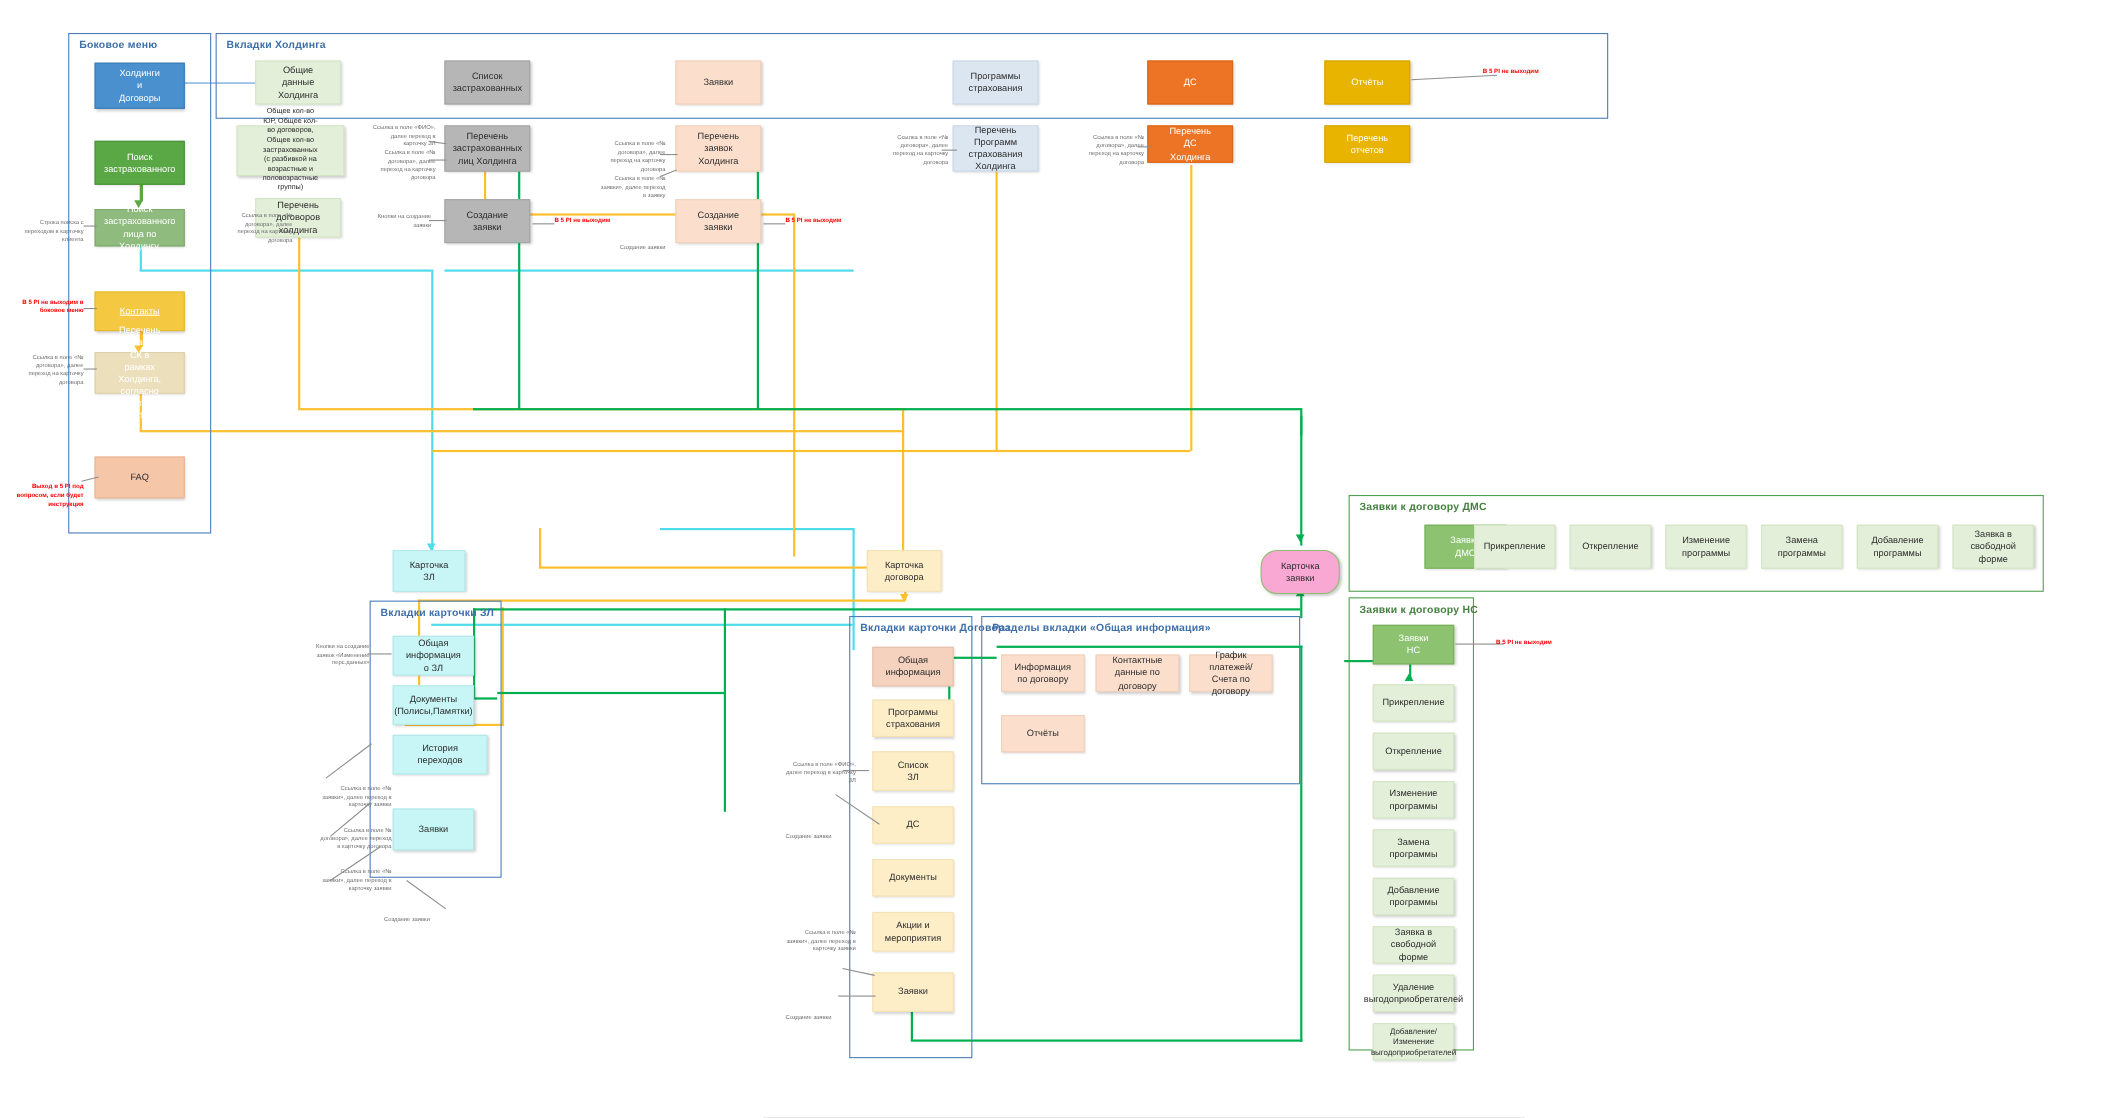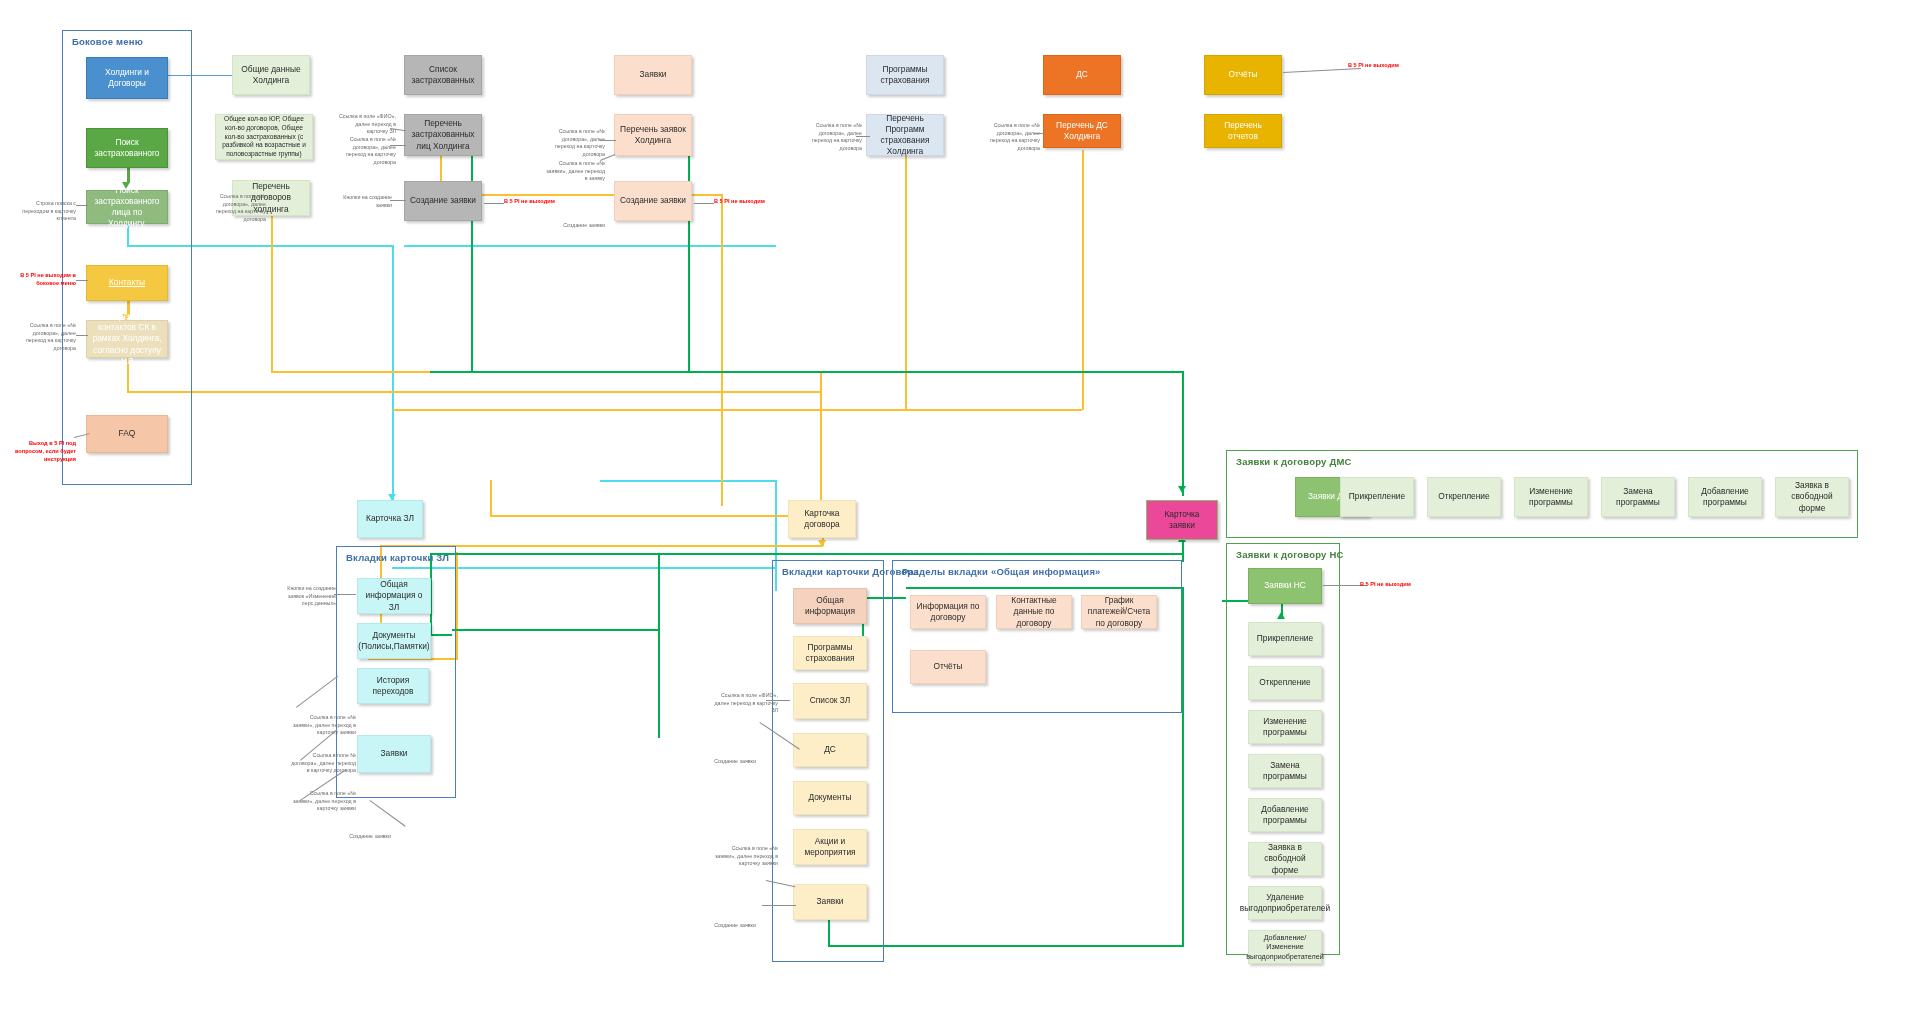--- a/index.html
+++ b/index.html
@@ -30,32 +30,32 @@
   }
   .group.green > .group-title{color:#44803f;}
   
   .node{
     position:absolute;
     box-sizing:border-box;
     display:flex;align-items:center;justify-content:center;
     text-align:center;
     font-size:8.4px;
     line-height:1.32;
-    padding:3px 5px;
+    padding:3px 22px;
     color:#2b2b2b;
     border:1px solid rgba(0,0,0,.10);
     box-shadow:1.5px 1.5px 2.5px rgba(0,0,0,.20);
   }
   .node span{display:block;}
   .n-blue   {background:#4a90cf;color:#ffffff;border-color:#3b7cb5;}
   .n-green  {background:#5aa845;color:#ffffff;border-color:#4b9139;}
   .n-greenlt{background:#8fbc7e;color:#ffffff;border-color:#7faa6e;}
   .n-greenpale{background:#e3efd9;color:#2b2b2b;border-color:#d3e5c5;}
   .n-greenmid{background:#8dc370;color:#ffffff;border-color:#7cb05f;}
-  .n-greenbox{background:#ec4899;color:#2b2b2b;border-color:#8bbd6d;}
+  .n-greenbox{background:#f9a8d4;color:#2b2b2b;border-color:#8bbd6d;border-radius:15px;}
   .n-yellow {background:#f5c842;color:#ffffff;border-color:#e5b832;}
   .n-yellowpale{background:#ece0bc;color:#ffffff;border-color:#ded0a8;}
   .n-cream  {background:#fdeec8;color:#2b2b2b;border-color:#f3e2b6;}
   .n-gold   {background:#e8b400;color:#ffffff;border-color:#d4a400;}
   .n-gray   {background:#b6b6b6;color:#2b2b2b;border-color:#a6a6a6;}
   .n-peach  {background:#fbdfcc;color:#2b2b2b;border-color:#f0d0ba;}
   .n-peachdk{background:#f4d2bd;color:#2b2b2b;border-color:#e6c1ab;}
   .n-orange {background:#ec7424;color:#ffffff;border-color:#da6718;}
   .n-bluepale{background:#dce6f1;color:#2b2b2b;border-color:#cdd9e8;}
   .n-cyan   {background:#c8f6f6;color:#2b2b2b;border-color:#b4e9e9;}
@@ -165,20 +165,23 @@
   <div class="line v c-green" style="left:1281px;top:600px;height:18px;"></div>
   <div class="arrow ar-up" style="left:1277px;top:612px;border-bottom:7px solid #00b050;"></div>
 
   <div class="line v c-green" style="left:1182px;top:540px;height:22px;"></div>
   <div class="arrow ar-up" style="left:1178px;top:535px;border-bottom:7px solid #00b050;"></div>
 
   <div class="group" style="left:62px;top:30px;width:130px;height:455px;">
     <div class="group-title">Боковое меню</div>
   </div>
 
+  <div class="group" style="left:196px;top:30px;width:1266px;height:78px;">
+    <div class="group-title">Вкладки Холдинга</div>
+  </div>
 
   <div class="node n-blue" style="left:86px;top:57px;width:82px;height:42px;">
     <span>Холдинги и Договоры</span>
   </div>
   <div class="node n-green" style="left:86px;top:128px;width:82px;height:40px;">
     <span>Поиск застрахованного</span>
   </div>
   <div class="node n-greenlt" style="left:86px;top:190px;width:82px;height:34px;">
     <span>Поиск застрахованного лица по  Холдингу.</span>
   </div>
@@ -287,21 +290,21 @@
 
   <div class="group" style="left:336px;top:546px;width:120px;height:252px;">
     <div class="group-title">Вкладки карточки ЗЛ</div>
   </div>
   <div class="node n-cyan" style="left:357px;top:578px;width:74px;height:36px;">
     <span>Общая информация о ЗЛ</span>
   </div>
   <div class="node n-cyan" style="left:357px;top:623px;width:74px;height:36px;">
     <span>Документы (Полисы,Памятки)</span>
   </div>
-  <div class="node n-cyan" style="left:357px;top:668px;width:72px;height:36px;">
+  <div class="node n-cyan" style="left:357px;top:668px;width:86px;height:36px;">
     <span>История переходов</span>
   </div>
   <div class="node n-cyan" style="left:357px;top:735px;width:74px;height:38px;">
     <span>Заявки</span>
   </div>
   <div class="note right" style="left:270px;top:585px;width:66px;">Кнопки на создание заявок «Изменение перс.данных»</div>
   <div class="leader" style="left:334px;top:594px;width:22px;"></div>
   <div class="note right" style="left:290px;top:714px;width:66px;">Ссылка в поле «№ заявки», далее  переход в карточку заявки</div>
   <div class="leader" style="left:296px;top:707px;width:52px;transform:rotate(-37deg);"></div>
   <div class="note right" style="left:290px;top:752px;width:66px;">Ссылка в поле № договора», далее переход в карточку договора</div>

